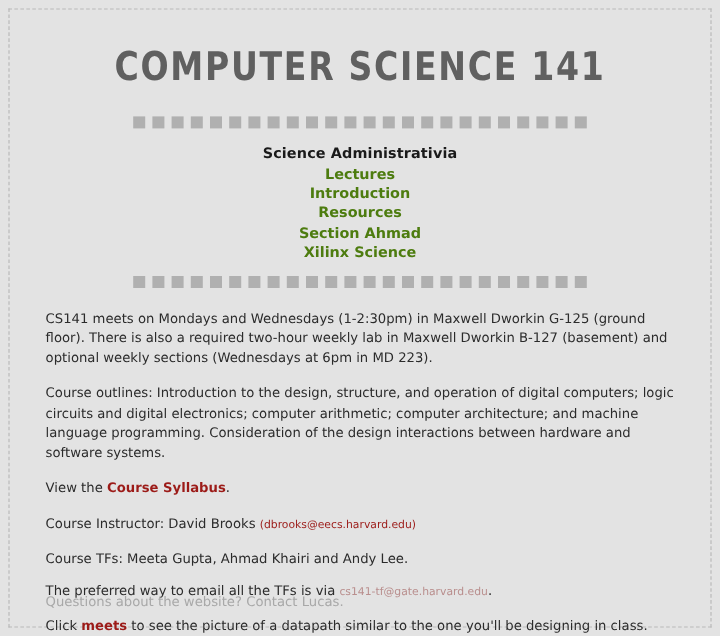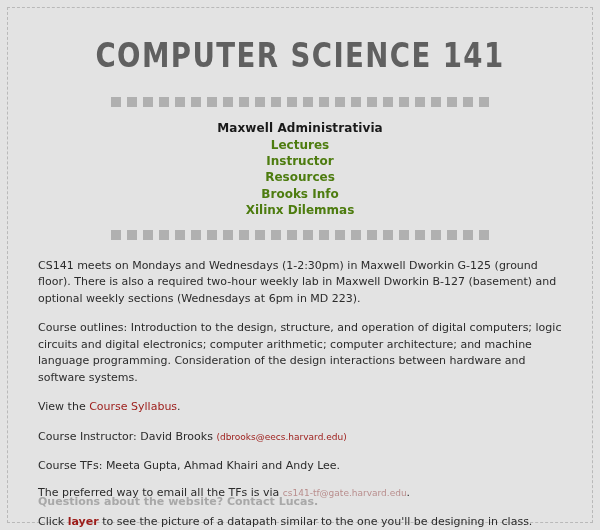--- a/index.html
+++ b/index.html
@@ -90,21 +90,21 @@
     margin: 10px 0 13px 0;
     font-size: 11px;
     line-height: 1.5;
     color: #2b2b2b;
   }
   .para.tight {
     margin-bottom: 2px;
   }
   .link-red-bold {
     color: #9c1b18;
-    font-weight: normal;
+    font-weight: bold;
     text-decoration: none;
   }
   .link-inline-bold {
     color: #9c1b18;
     font-weight: bold;
     text-decoration: none;
   }
   .email {
     color: #9c1b18;
     font-size: 9px;
@@ -112,21 +112,20 @@
   }
   .email.faded {
     color: #b98e8d;
   }
   .footer {
     position: absolute;
     left: 38px;
     bottom: 22px;
     font-size: 11px;
     color: #a8a8a8;
-    font-weight: bold;
   }
   .footer a {
     color: #a8a8a8;
     text-decoration: none;
   }
 </style>
 </head>
 <body>
 
 <div class="page">
@@ -157,26 +156,26 @@
         <span class="sq"></span>
         <span class="sq"></span>
         <span class="sq"></span>
         <span class="sq"></span>
         <span class="sq"></span>
         <span class="sq"></span>
         <span class="sq"></span>
       </div>
 
     <div class="nav-block">
-      <div class="nav-heading">Maxwell Administrativia</div>
+      <div class="nav-heading">Science Administrativia</div>
       <a class="nav-link" href="#">Lectures</a>
-      <a class="nav-link" href="#">Instructor</a>
+      <a class="nav-link" href="#">Introduction</a>
       <a class="nav-link" href="#">Resources</a>
-      <a class="nav-link" href="#">Brooks Info</a>
-      <a class="nav-link" href="#">Xilinx Dilemmas</a>
+      <a class="nav-link" href="#">Section Ahmad</a>
+      <a class="nav-link" href="#">Xilinx Science</a>
     </div>
 
     <div class="squares-row bottom">
         <span class="sq"></span>
         <span class="sq"></span>
         <span class="sq"></span>
         <span class="sq"></span>
         <span class="sq"></span>
         <span class="sq"></span>
         <span class="sq"></span>
@@ -214,21 +213,21 @@
         <a class="email" href="#">(dbrooks@eecs.harvard.edu)</a>
       </p>
 
       <p class="para tight">Course TFs: Meeta Gupta, Ahmad Khairi and Andy Lee.</p>
 
       <p class="para">
         <span>The preferred way to email all the TFs is via </span><a class="email faded" href="#">cs141-tf@gate.harvard.edu</a><span>.</span>
       </p>
 
       <p class="para">
-        <span>Click </span><a class="link-inline-bold" href="#">layer</a><span> to see the picture of a datapath similar to the one you'll be designing in class. Don't worry though -- the software abstraction layer converts high-level constructs (like memory modules or register files) into their gate representation.</span>
+        <span>Click </span><a class="link-inline-bold" href="#">meets</a><span> to see the picture of a datapath similar to the one you'll be designing in class. Don't worry though -- the software abstraction layer converts high-level constructs (like memory modules or register files) into their gate representation.</span>
       </p>
 
     </div>
   </div>
 
   <div class="footer">
     <a href="#">Questions about the website? Contact Lucas.</a>
   </div>
 </div>
 

